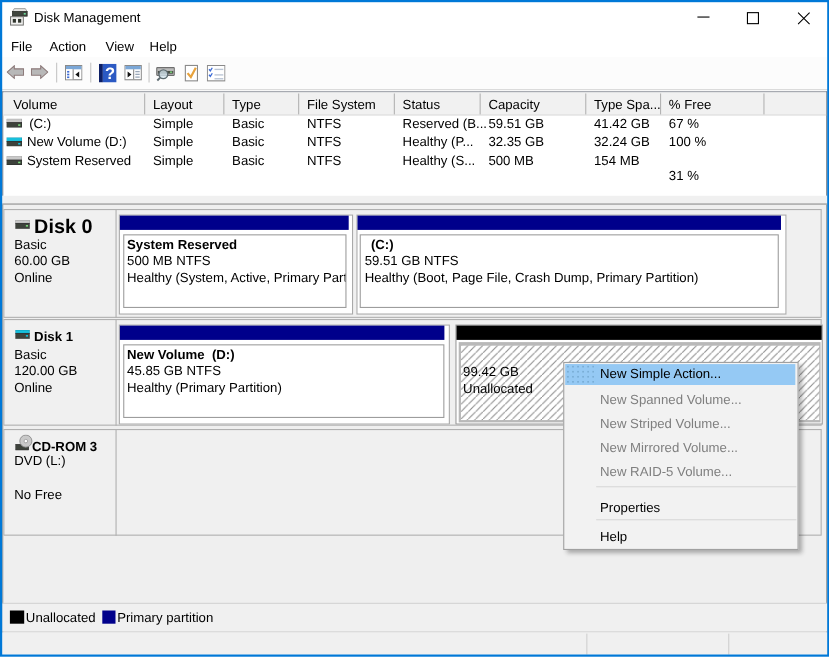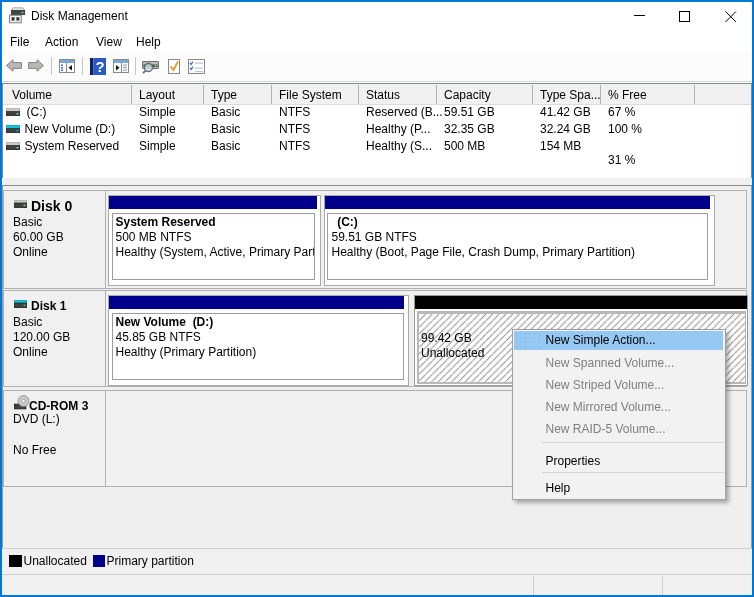--- a/index.html
+++ b/index.html
@@ -162,21 +162,21 @@
 
 <div class="a" style="left:2px;top:186px;width:750px;height:389px;background:#efefef;border-left:1px solid #9b9b9b;border-right:1px solid #9b9b9b"></div>
 
 <div class="a" style="left:3px;top:190px;width:744px;height:98.5px;background:#f0f0f0;border:1px solid #b0b0b0"></div>
 <div class="a" style="left:105px;top:190px;width:1px;height:98.5px;background:#b0b0b0"></div>
 <svg class="a" style="left:14px;top:200px" width="13" height="8" viewBox="0 0 13 8">
   <rect x="0" y="0" width="13" height="3" fill="#c9c9c9" stroke="#8a8a8a" stroke-width="0.6"></rect>
   <rect x="0" y="3" width="13" height="5" fill="#3d423b" stroke="#222" stroke-width="0.6"></rect>
   <rect x="9.5" y="4.6" width="2" height="1.4" fill="#7fe07f"></rect>
 </svg>
-<div class="t b" style="left:31px;top:198.5px;font-size:14px">Disk 0</div>
+<div class="t b" style="left:31px;top:198.5px;font-size:18px">Disk 0</div>
 <div class="t" style="left:13px;top:215px">Basic</div>
 <div class="t" style="left:13px;top:230px">60.00 GB</div>
 <div class="t" style="left:13px;top:245px">Online</div>
 
 <div class="a" style="left:108px;top:195px;width:213px;height:91px;background:#fff;border:1px solid #a9a9a9"></div>
 <div class="a" style="left:109px;top:196px;width:207.5px;height:13.2px;background:#00008b"></div>
 <div class="a" style="left:111.5px;top:213px;width:203px;height:67px;background:#fff;border:1px solid #9d9d9d"></div>
 <div class="t b" style="left:115.5px;top:215px">System Reserved</div>
 <div class="t" style="left:115.5px;top:230px">500 MB NTFS</div>
 <div class="t" style="left:115.5px;top:245px;width:198px;overflow:hidden">Healthy (System, Active, Primary Partiti</div>

